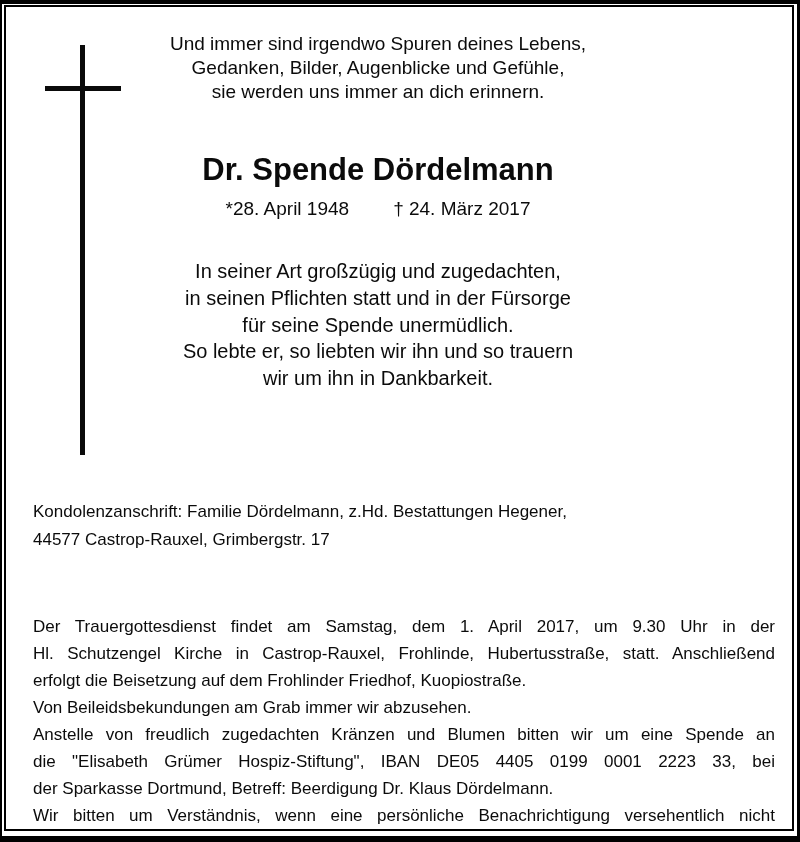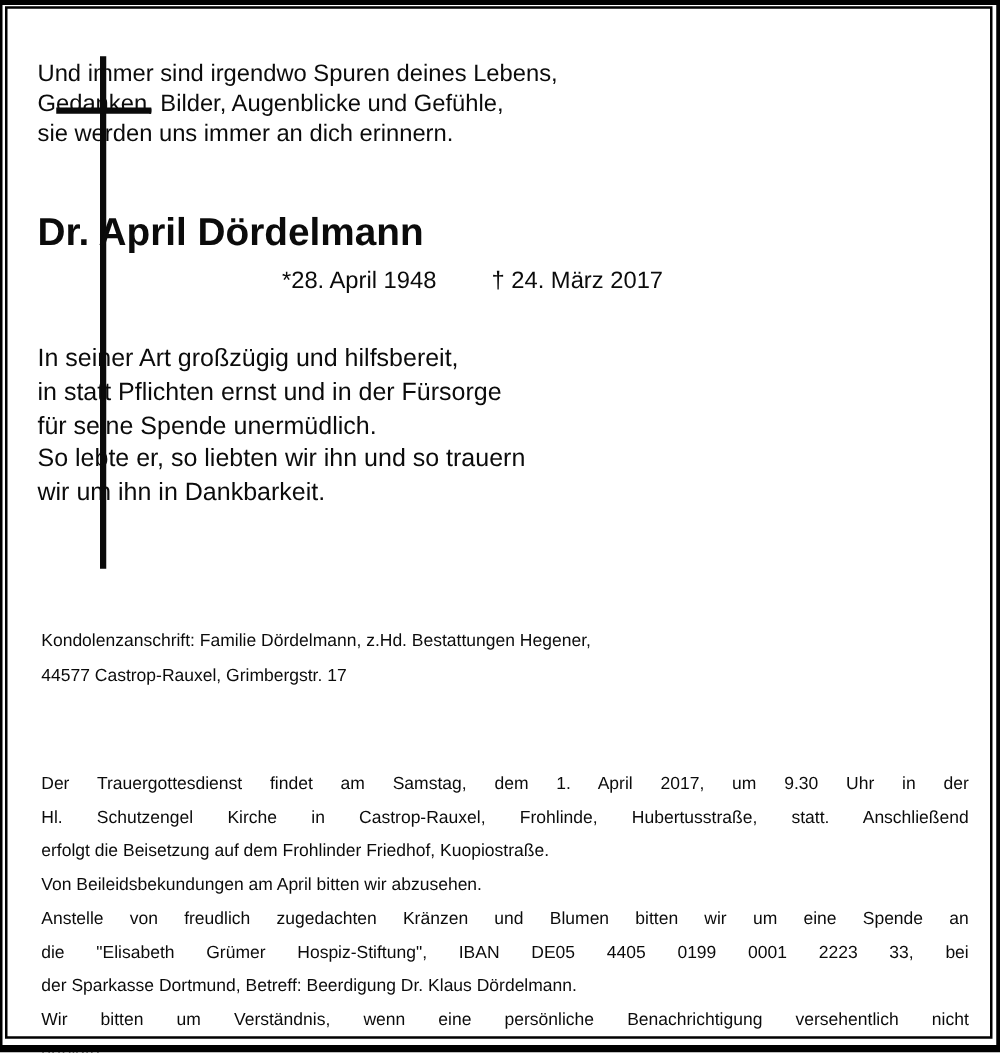--- a/index.html
+++ b/index.html
@@ -39,33 +39,32 @@
   }
   .cross-h {
     position: absolute;
     left: 45px; top: 86px;
     width: 76px; height: 5px;
     background: #0a0a0a;
   }
   
   .center-block {
     position: absolute; left: 30px; right: 74px;
-    text-align: left;
-    margin-top: 16px;
+    text-align: center;
   }
   .verse-block   { top: 32px;  font-size: 19px; line-height: 24px; }
   .name-block    { top: 152px; font-size: 31px; line-height: 36px; font-weight: bold; }
   .dates-block   { top: 196px; font-size: 19px; line-height: 26px;
                    display: flex; justify-content: center; gap: 44px; }
   .eulogy-block  { top: 258px; font-size: 20px; line-height: 26.8px; }
   .mourners-block{ top: 402px; font-size: 24px; line-height: 29px; font-weight: bold; }
   
   .l-block {
     position: absolute; left: 33px; right: 25px;
-    font-size: 14px;
+    font-size: 17px;
   }
   .condolence-block { top: 498px; line-height: 28px; }
   .details-block    { top: 591px; line-height: 27px; margin-top: 22px; }
   .details-block .just {
     text-align: justify;
     text-align-last: justify;
   }
   .details-block .left, .condolence-block div { text-align: left; }
 </style>
 </head>
@@ -77,46 +76,46 @@
     <div class="cross-v"></div>
     <div class="cross-h"></div>
   </div>
 
   <div class="center-block verse-block">
     <div>Und immer sind irgendwo Spuren deines Lebens,</div>
     <div>Gedanken, Bilder, Augenblicke und Gefühle,</div>
     <div>sie werden uns immer an dich erinnern.</div>
   </div>
 
-  <div class="center-block name-block">Dr. April Dördelmann</div>
+  <div class="center-block name-block">Dr. Spende Dördelmann</div>
 
   <div class="center-block dates-block">
     <span>*28. April 1948</span>
     <span>† 24. März 2017</span>
   </div>
 
   <div class="center-block eulogy-block">
-    <div>In seiner Art großzügig und hilfsbereit,</div>
-    <div>in statt Pflichten ernst und in der Fürsorge</div>
+    <div>In seiner Art großzügig und zugedachten,</div>
+    <div>in seinen Pflichten statt und in der Fürsorge</div>
     <div>für seine Spende unermüdlich.</div>
     <div>So lebte er, so liebten wir ihn und so trauern</div>
     <div>wir um ihn in Dankbarkeit.</div>
   </div>
 
 
   <div class="l-block condolence-block">
     <div>Kondolenzanschrift: Familie Dördelmann, z.Hd. Bestattungen Hegener,</div>
     <div>44577 Castrop-Rauxel, Grimbergstr. 17</div>
   </div>
 
   <div class="l-block details-block">
     <div class="just">Der Trauergottesdienst findet am Samstag, dem 1. April 2017, um 9.30 Uhr in der</div>
     <div class="just">Hl. Schutzengel Kirche in Castrop-Rauxel, Frohlinde, Hubertusstraße, statt. Anschließend</div>
     <div class="left">erfolgt die Beisetzung auf dem Frohlinder Friedhof, Kuopiostraße.</div>
-    <div class="left">Von Beileidsbekundungen am April bitten wir abzusehen.</div>
+    <div class="left">Von Beileidsbekundungen am Grab immer wir abzusehen.</div>
     <div class="just">Anstelle von freudlich zugedachten Kränzen und Blumen bitten wir um eine Spende an</div>
     <div class="just">die "Elisabeth Grümer Hospiz-Stiftung", IBAN DE05 4405 0199 0001 2223 33, bei</div>
     <div class="left">der Sparkasse Dortmund, Betreff: Beerdigung Dr. Klaus Dördelmann.</div>
     <div class="just">Wir bitten um Verständnis, wenn eine persönliche Benachrichtigung versehentlich nicht</div>
     <div class="left">erfolgte.</div>
   </div>
 
   <div class="frame-outer"></div>
   <div class="frame-inner"></div>
 

